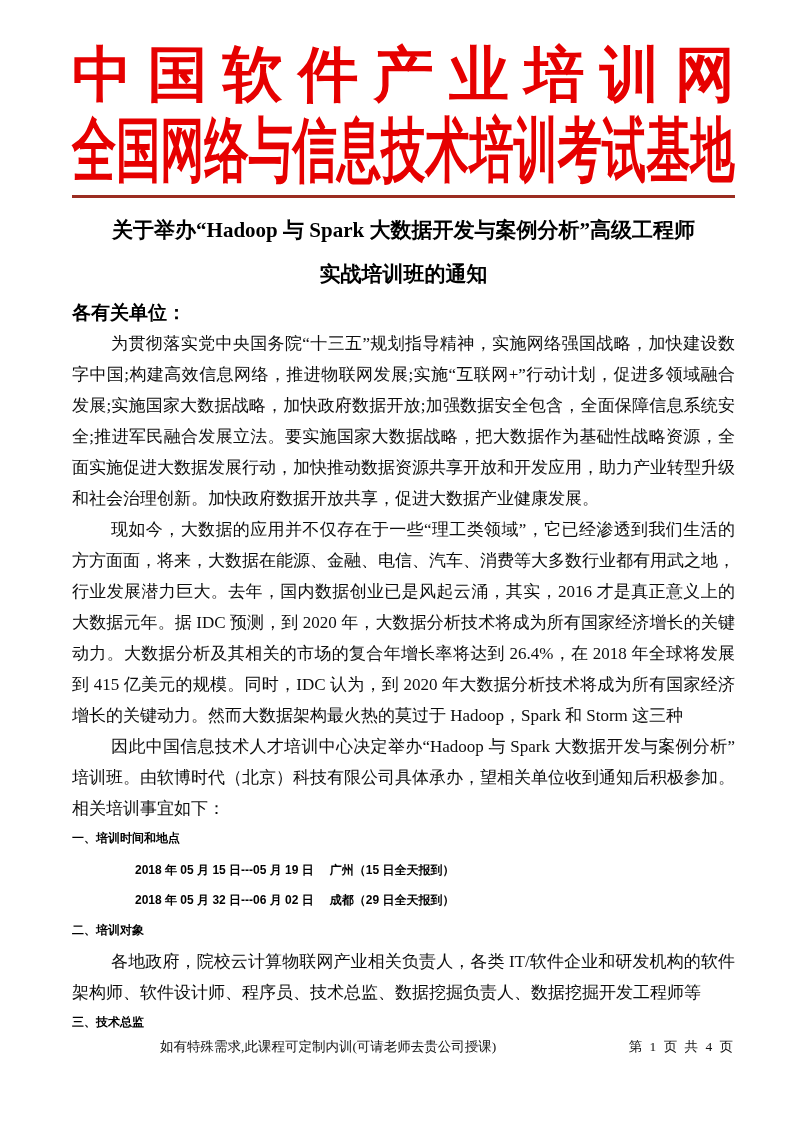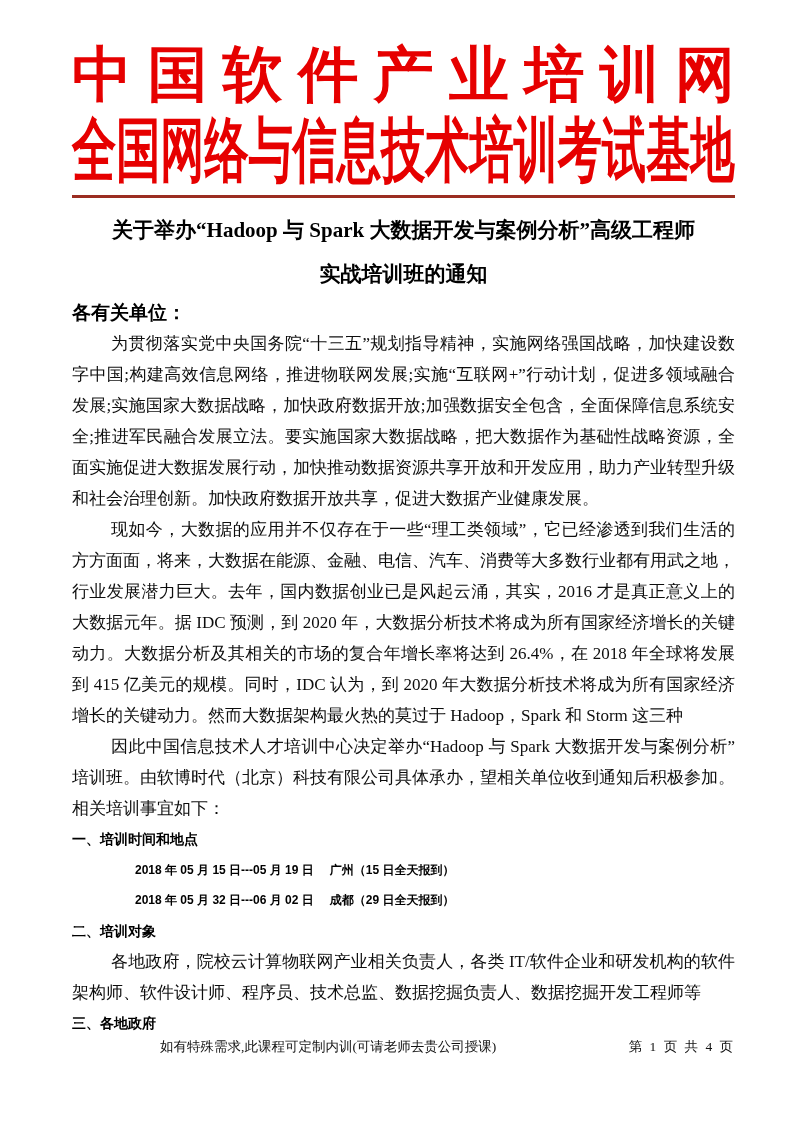--- a/index.html
+++ b/index.html
@@ -31,22 +31,22 @@
     margin:0 58px 0 72px; font-family:"Liberation Serif","DejaVu Serif",serif;
   }
   .title-block { margin-top:10px; }
 
   
   .salutation {
     margin:2px 58px 0 72px; font-weight:bold; font-size:19px; line-height:30px;
     font-family:"Liberation Sans","DejaVu Sans",sans-serif;
   }
   .section-heading {
-    margin:0 58px 0 72px; font-weight:bold; font-size:14px; line-height:30.6px;
-    font-family:Liberation Sans, sans-serif;
+    margin:0 58px 0 72px; font-weight:bold; font-size:12px; line-height:30.6px;
+    font-family:Liberation Mono, monospace;
   }
 
   
   .para {
     margin:0 58px 0 72px; font-size:17px; line-height:31px;
     text-align:justify; text-indent:2.3em; color:#0d0d0d;
   }
 
   
   .session-row {
@@ -105,20 +105,20 @@
     <span>广州（15 日全天报到）</span>
   </div>
   <div class="session-row">
     <span>2018 年 05 月 32 日---06 月 02 日</span>
     <span>成都（29 日全天报到）</span>
   </div>
 
   <div class="section-heading">二、培训对象</div>
   <p class="para">各地政府，院校云计算物联网产业相关负责人，各类 IT/软件企业和研发机构的软件架构师、软件设计师、程序员、技术总监、数据挖掘负责人、数据挖掘开发工程师等</p>
 
-  <div class="section-heading">三、各地政府</div>
+  <div class="section-heading">三、技术总监</div>
 
   <div class="footer">
     <span class="footer-note">如有特殊需求,此课程可定制内训(可请老师去贵公司授课)</span>
     <span class="footer-page">第 1 页 共 4 页</span>
   </div>
 
 </div>
 
 </body></html>

